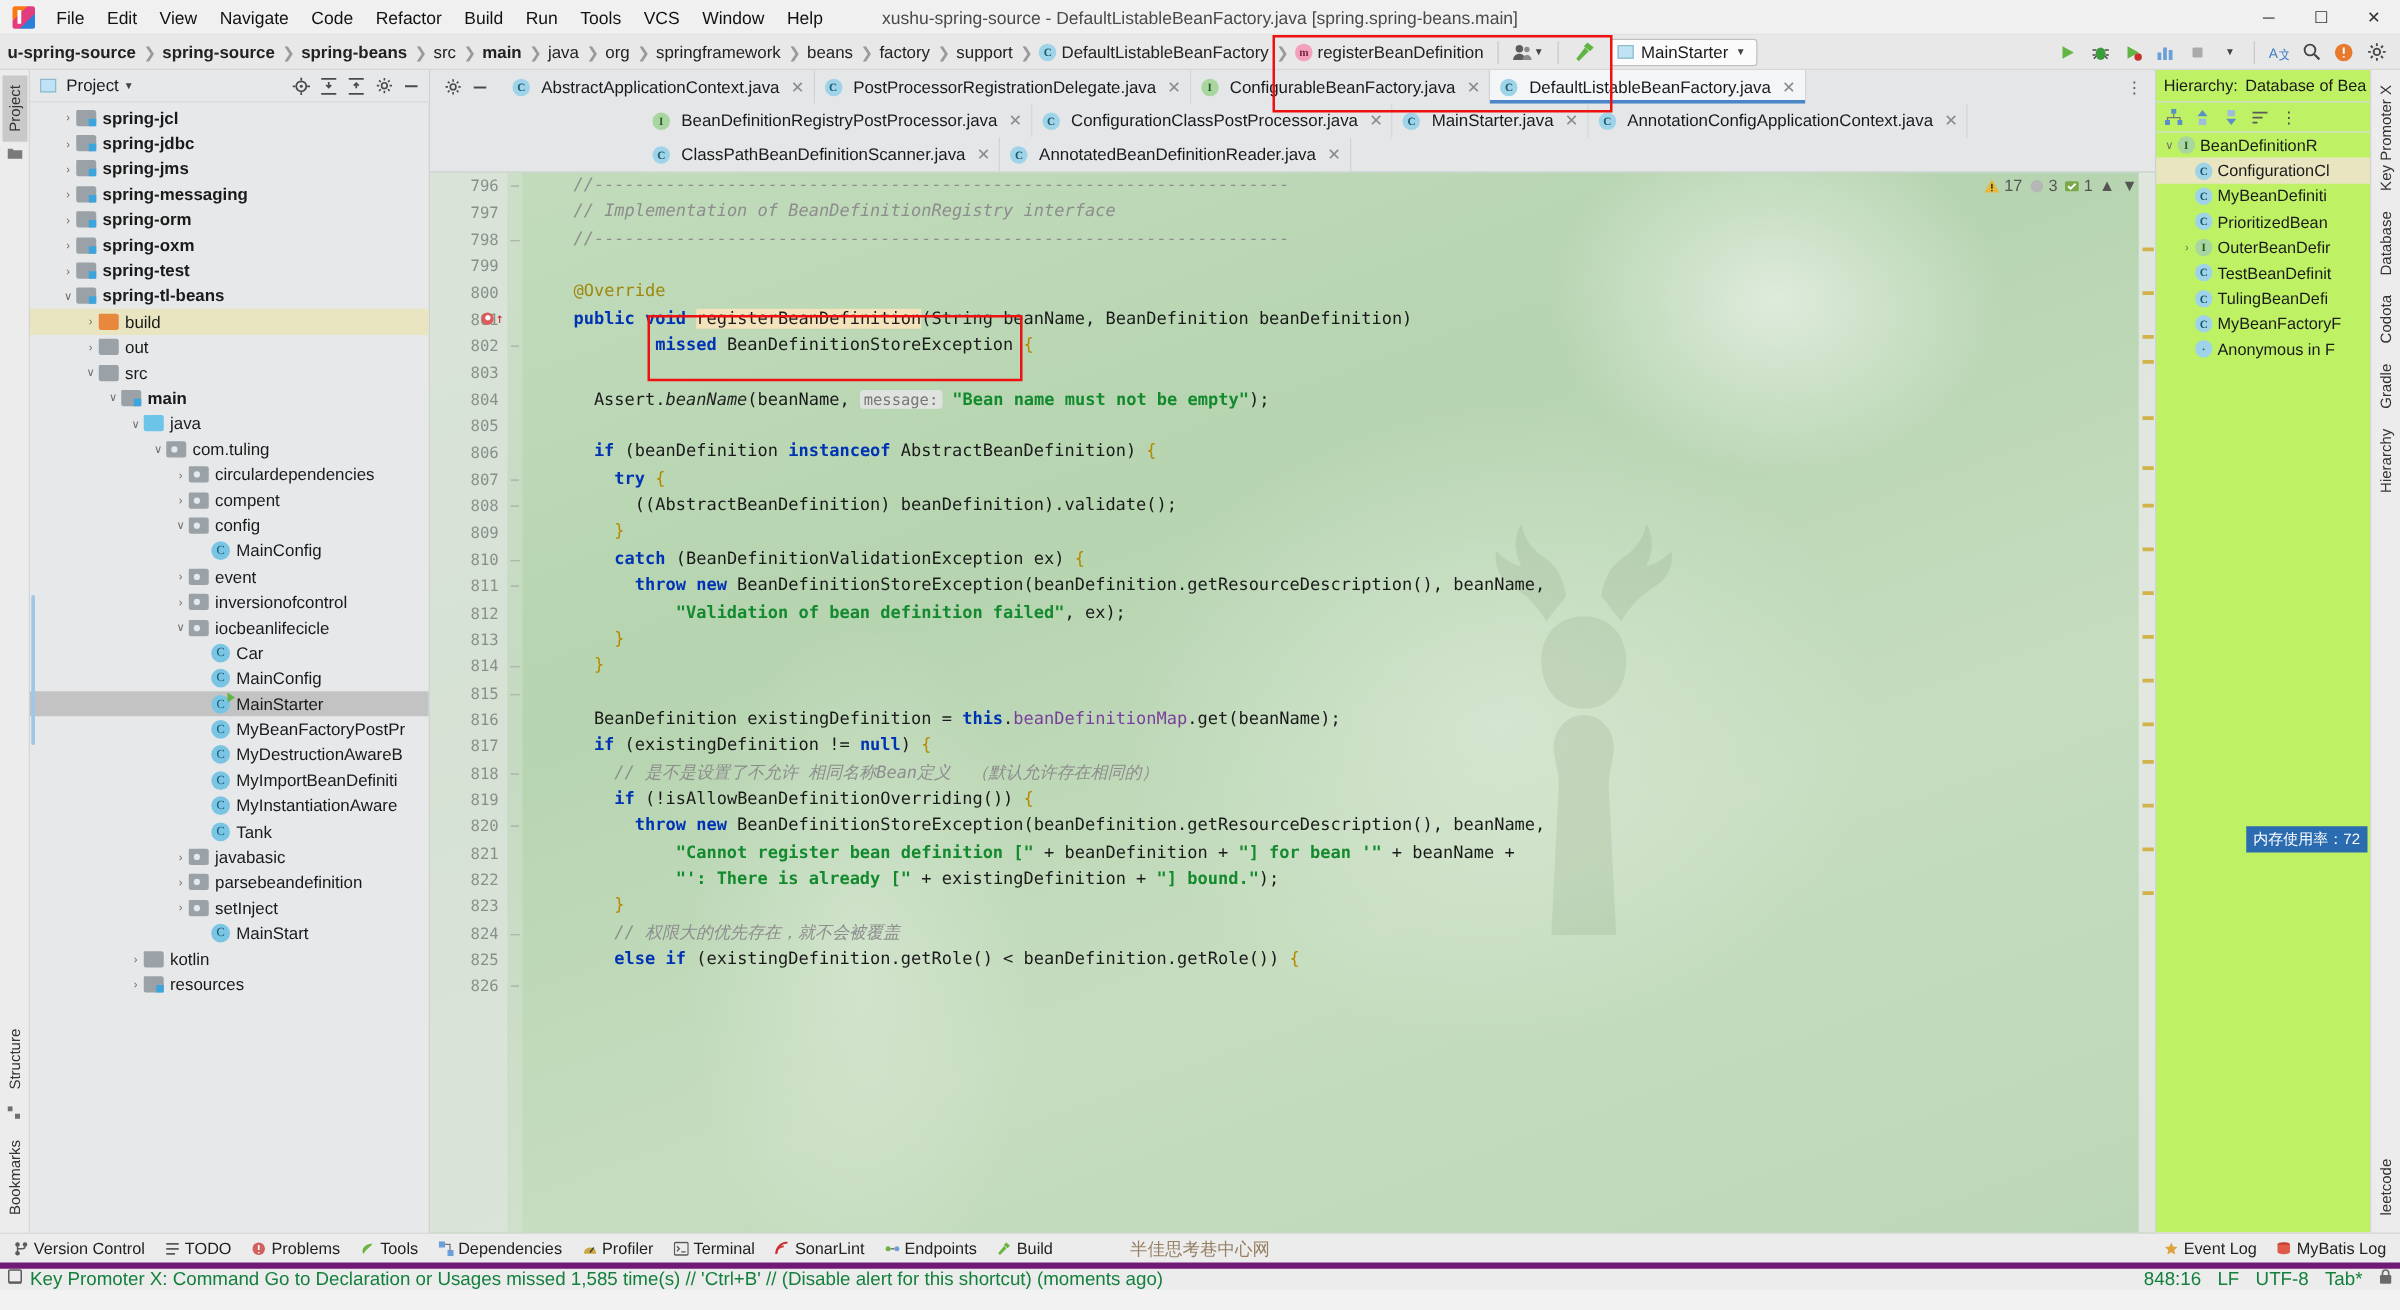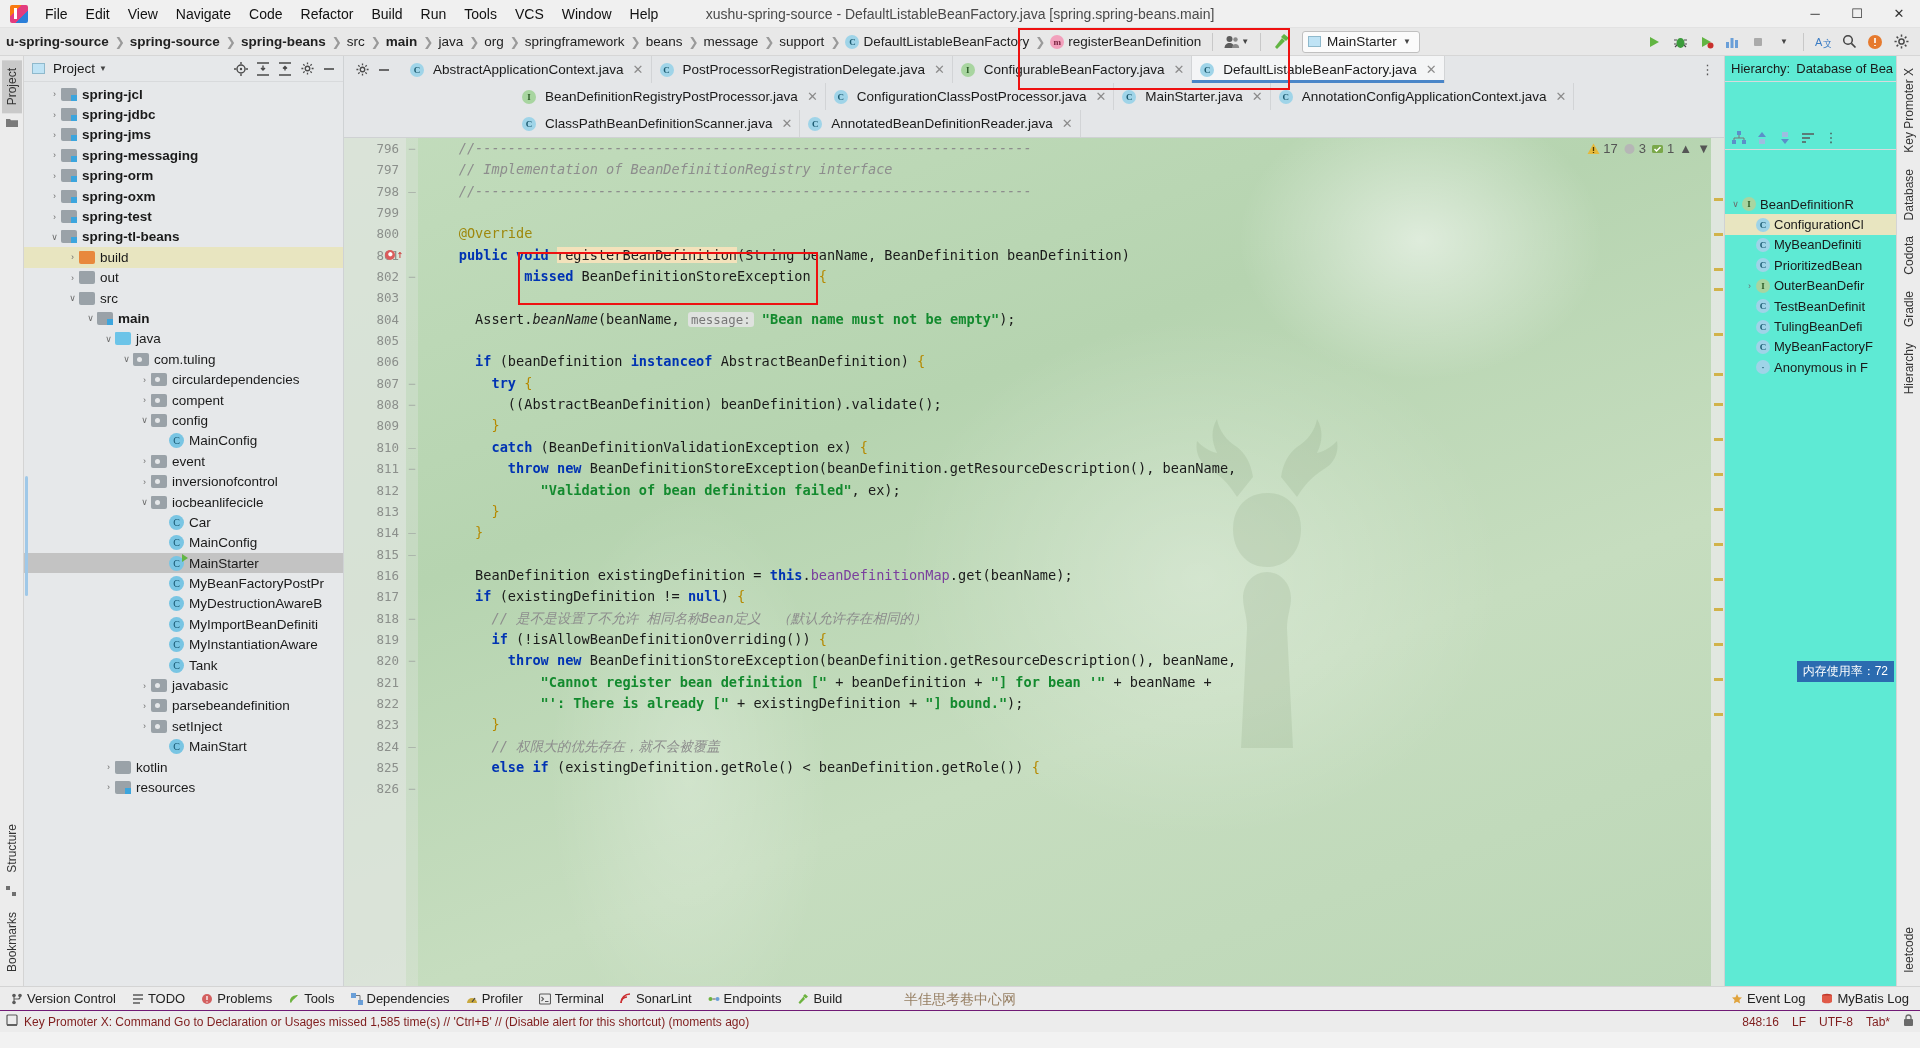--- a/index.html
+++ b/index.html
@@ -207,22 +207,22 @@
   }
   .an-mark { position: absolute; right: 1px; width: 9px; height: 2.5px; background: #d1b34a; }
   .inspect-widget {
     position: absolute; right: 14px; top: 3px; display: flex; align-items: center; gap: 5px;
     z-index: 6; font-size: 13px; color: #555;
   }
   .iw { display: flex; align-items: center; gap: 3px; }
 
   
   .hier {
-    width: 172px; flex: 0 0 172px; background: #5eead4; border-left: 1px solid #cfd2d4;
-    display: flex; flex-direction: column; gap: 44px;
+    width: 172px; flex: 0 0 172px; background: #bef264; border-left: 1px solid #cfd2d4;
+    display: flex; flex-direction: column;
   }
   .hier-head {
     height: 26px; display: flex; align-items: center; font-size: 13px; padding: 0 6px;
     border-bottom: 1px solid #d8dadc; gap: 6px; flex: 0 0 26px; white-space: nowrap; overflow: hidden;
   }
   .hier-tools {
     height: 24px; display: flex; align-items: center; gap: 3px; padding: 0 4px;
     border-bottom: 1px solid #d8dadc; flex: 0 0 24px;
   }
   .hrow {
@@ -240,22 +240,22 @@
   
   .toolwin {
     height: 24px; flex: 0 0 24px; background: #ececec; border-top: 1px solid #d4d4d4;
     display: flex; align-items: center; font-size: 13px; padding: 0 4px; gap: 2px;
   }
   .tw {
     display: flex; align-items: center; gap: 4px; padding: 2px 7px; color: #222; white-space: nowrap;
   }
   .tw-right { margin-left: auto; display: flex; align-items: center; gap: 2px; }
   .statusbar {
-    height: 22px; flex: 0 0 22px; background: #ececec; border-top: 1px solid #701a75;
-    display: flex; align-items: center; font-size: 12px; padding: 0 6px; gap: 6px; color: #7f1d1d;
+    height: 22px; flex: 0 0 22px; background: #ececec; border-top: 5px solid #701a75;
+    display: flex; align-items: center; font-size: 15px; padding: 0 6px; gap: 6px; color: #15803d;
   }
   .sb-right { margin-left: auto; display: flex; align-items: center; gap: 13px; }
 
   .memwidget {
     position: absolute; right: 26px; bottom: 350px; background: #2b6cb0; color: #fff;
     font-size: 12px; padding: 2px 6px; z-index: 30; white-space: nowrap;
   }
   .wmark {
     position: absolute; left: 50%; transform: translateX(-50%); bottom: 23px;
     font-size: 14px; color: #7a5b35; opacity: .75; z-index: 30; white-space: nowrap;
@@ -306,21 +306,21 @@
       <div class="crumb bold">main</div>
       <span class="crumb-sep">❯</span>
       <div class="crumb">java</div>
       <span class="crumb-sep">❯</span>
       <div class="crumb">org</div>
       <span class="crumb-sep">❯</span>
       <div class="crumb">springframework</div>
       <span class="crumb-sep">❯</span>
       <div class="crumb">beans</div>
       <span class="crumb-sep">❯</span>
-      <div class="crumb">message</div>
+      <div class="crumb">factory</div>
       <span class="crumb-sep">❯</span>
       <div class="crumb">support</div>
       <span class="crumb-sep">❯</span>
       <div class="crumb">
         <span class="cicon cls">C</span>
         <span>DefaultListableBeanFactory</span>
       </div>
       <span class="crumb-sep">❯</span>
       <div class="crumb">
         <span class="cicon mth">m</span>

